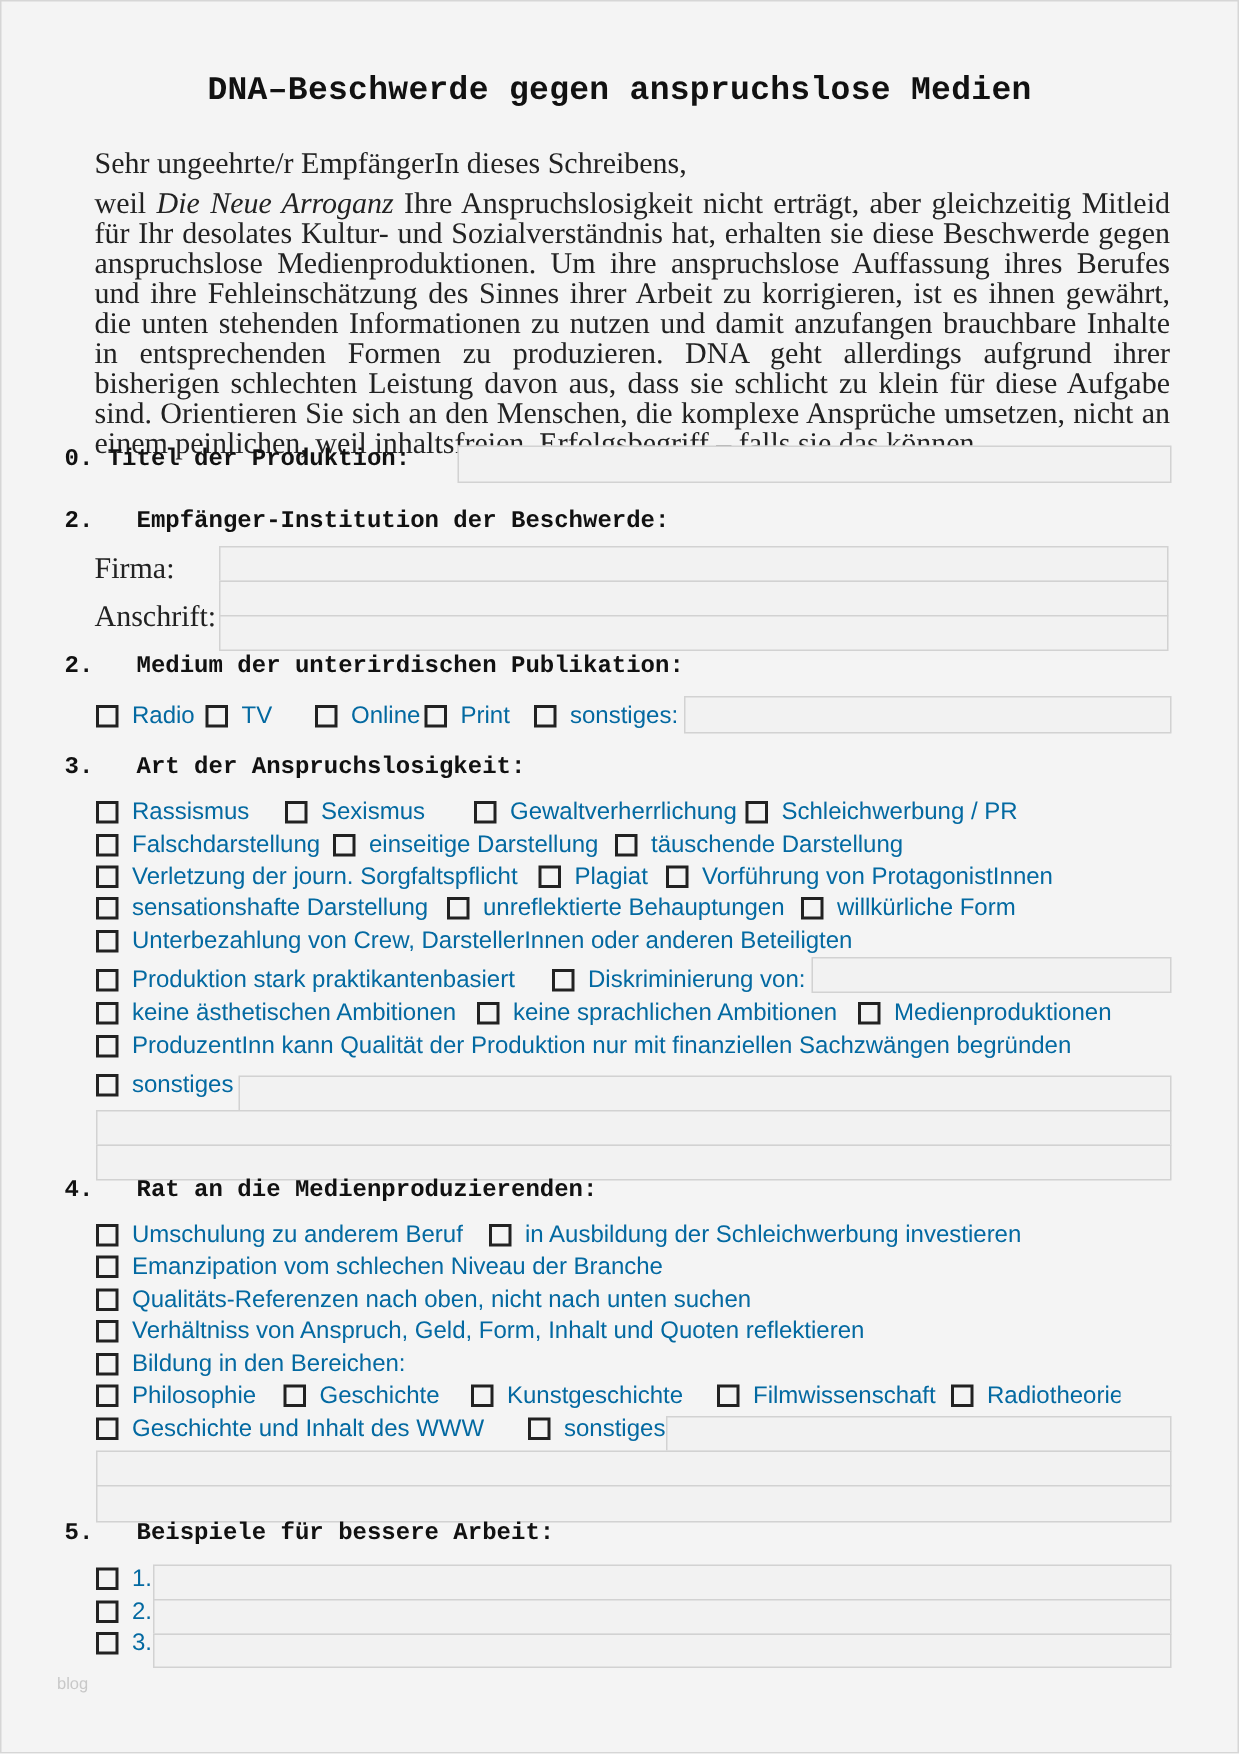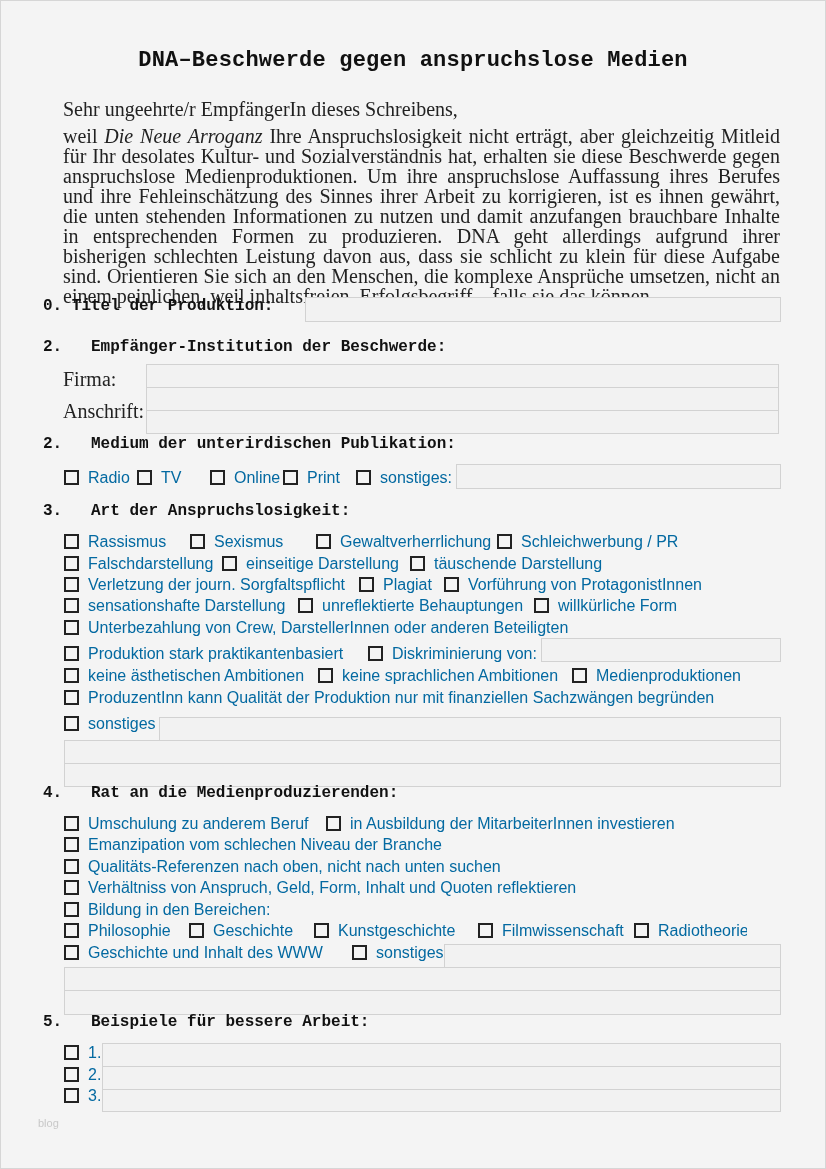--- a/index.html
+++ b/index.html
@@ -163,21 +163,21 @@
 <div class="field" style="left:64px; top:763px; width:717px; height:24px;"></div>
 
 <div class="abs h" style="left:43px; top:784px;">4.   Rat an die Medienproduzierenden:</div>
 
 <div class="opt" style="left:64px; top:814px;">
     <span class="cb"></span>
     <span class="lbl sans">Umschulung zu anderem Beruf</span>
   </div>
 <div class="opt" style="left:326px; top:814px;">
     <span class="cb"></span>
-    <span class="lbl sans">in Ausbildung der MitarbeiterInnen investieren</span>
+    <span class="lbl sans">in Ausbildung der Schleichwerbung investieren</span>
   </div>
 <div class="opt" style="left:64px; top:835px;">
     <span class="cb"></span>
     <span class="lbl sans">Emanzipation vom schlechen Niveau der Branche</span>
   </div>
 <div class="opt" style="left:64px; top:857px;">
     <span class="cb"></span>
     <span class="lbl sans">Qualitäts-Referenzen nach oben, nicht nach unten suchen</span>
   </div>
 <div class="opt" style="left:64px; top:878px;">

